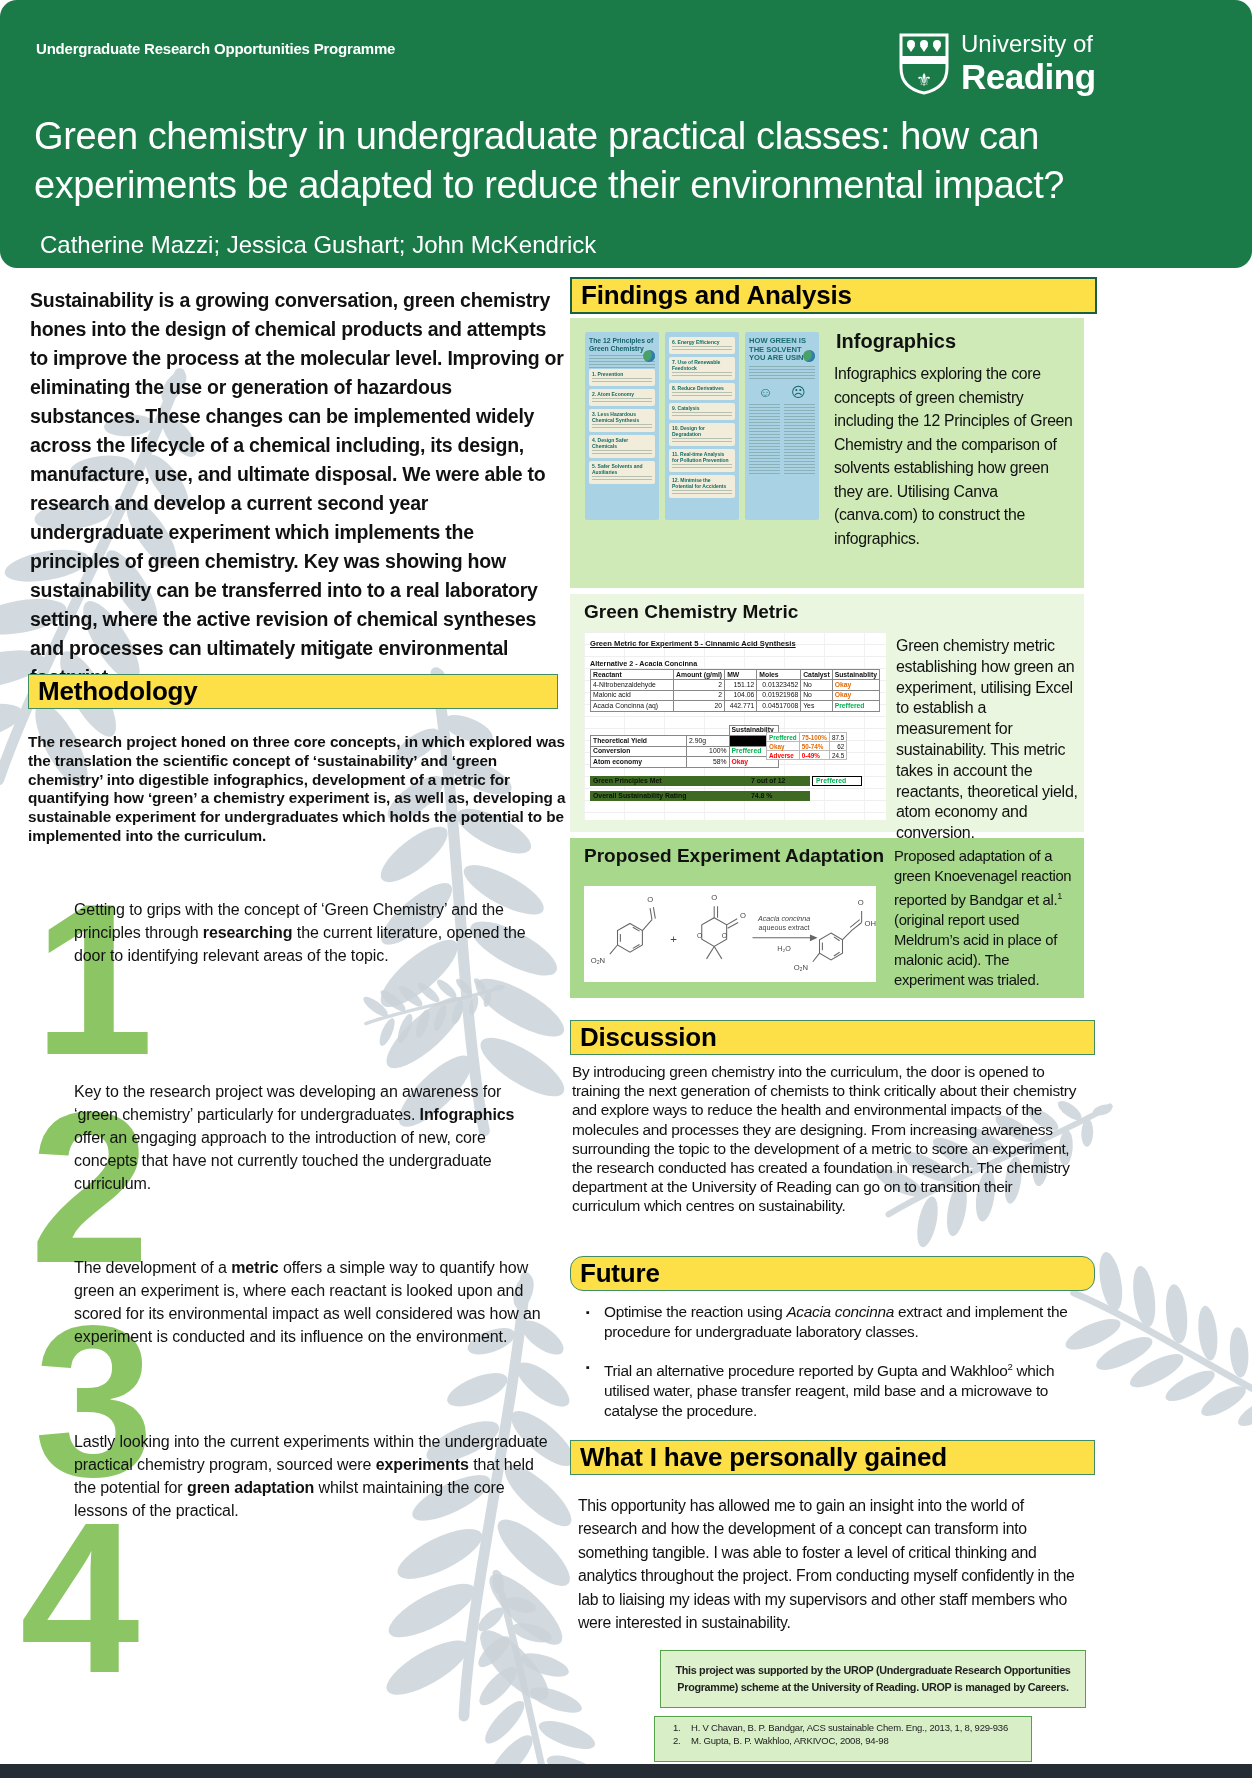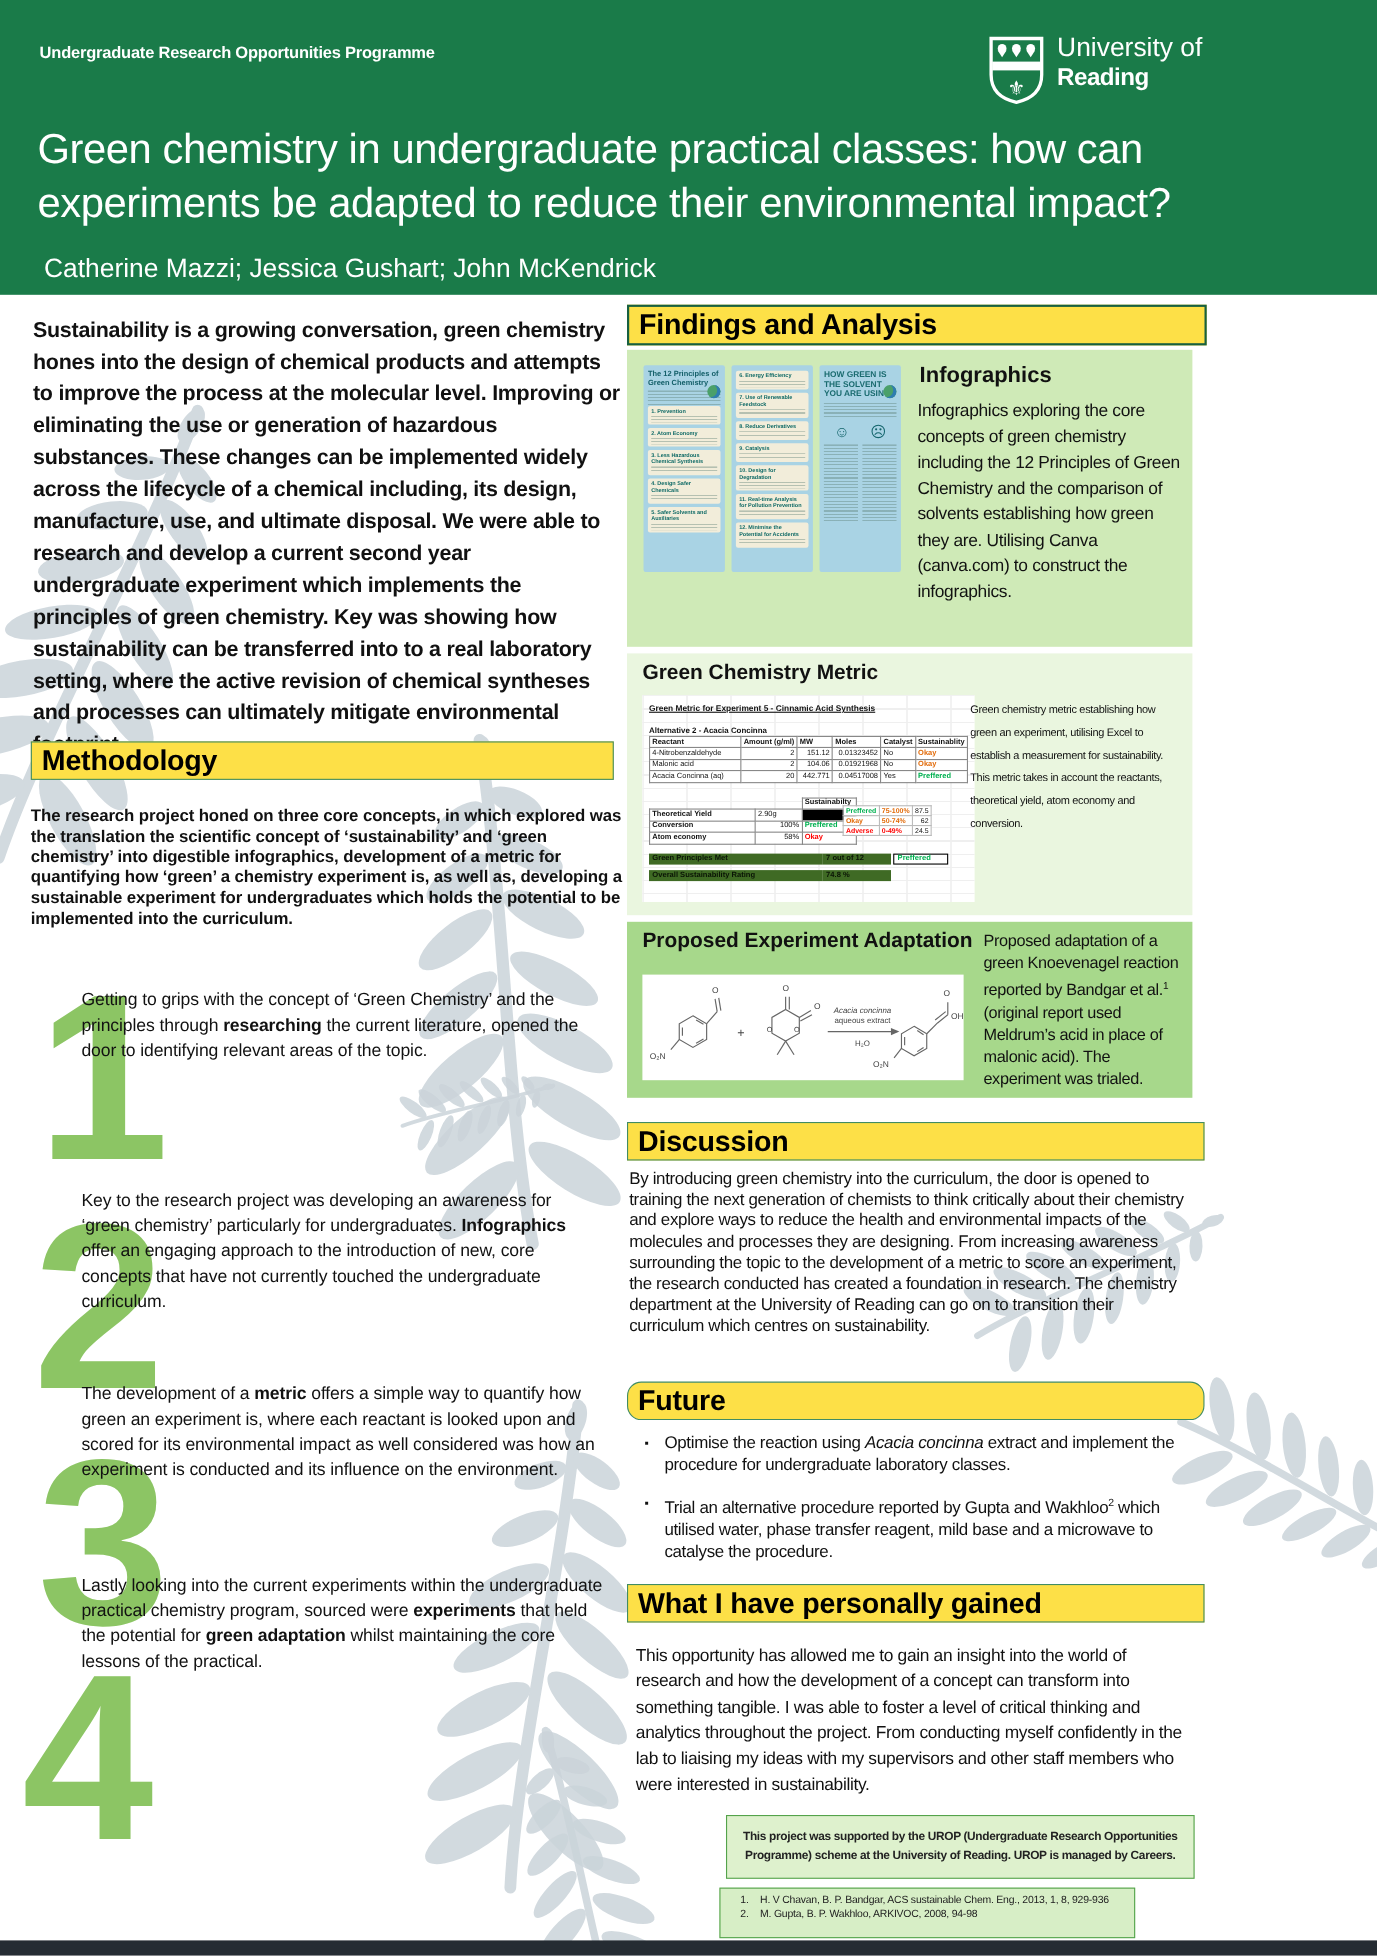--- a/index.html
+++ b/index.html
@@ -1,26 +1,26 @@
 <!DOCTYPE html>
 <html><head>
 <meta charset="utf-8">
 <style>
   html,body{margin:0;padding:0;background:#888;}
   .poster{position:relative;width:1252px;height:1778px;background:#ffffff;overflow:hidden;
           font-family:"Liberation Sans",sans-serif;color:#111;}
   
   .fern{position:absolute;color:#cbd4da;opacity:.85;z-index:1;pointer-events:none;}
   
-  .header{position:absolute;left:0;top:0;width:1252px;height:268px;background:#1a7b49;z-index:5;}
+  .header{position:absolute;left:0;top:0;width:1252px;height:268px;background:#1a7b49;z-index:5;border-radius:17px;}
   .prog{position:absolute;left:36px;top:40px;font-size:15px;font-weight:bold;color:#fff;letter-spacing:-0.2px;}
   .logo{position:absolute;left:898px;top:32px;display:flex;gap:11px;color:#fff;align-items:flex-start;}
   .logo-text{line-height:1;}
   .logo-l1{font-size:24px;font-weight:400;}
-  .logo-l2{font-size:22px;font-weight:bold;margin-top:3px;letter-spacing:-0.5px;}
+  .logo-l2{font-size:35px;font-weight:bold;margin-top:3px;letter-spacing:-0.5px;}
   .title{position:absolute;left:34px;top:112px;font-size:38px;line-height:49px;color:#fff;
          font-weight:400;letter-spacing:-0.4px;width:1190px;}
   .authors{position:absolute;left:40px;top:231px;font-size:24px;color:#fff;}
   
   .abs{position:absolute;z-index:10;}
   .hbox{position:absolute;z-index:10;background:#fde047;border:1.5px solid #418c63;display:flex;
         align-items:center;padding-left:9px;font-weight:bold;font-size:26px;letter-spacing:-0.2px;color:#000;}
   .b{font-weight:bold;}
   .i{font-style:italic;}
   .sup{vertical-align:super;font-size:0.62em;}
@@ -32,21 +32,21 @@
   .step-text{position:absolute;z-index:11;width:474px;font-size:16px;line-height:23px;letter-spacing:-0.1px;}
   
   .findings-box{left:570px;top:277px;width:514px;height:33px;border:2px solid #176040;}
   .panel{position:absolute;z-index:10;}
   .panel-info{left:570px;top:318px;width:514px;height:270px;background:#cfeab7;}
   .panel-metric{left:570px;top:594px;width:514px;height:238px;background:#eaf6df;}
   .panel-adapt{left:570px;top:838px;width:514px;height:160px;background:#a7d88b;}
   .info-head{position:absolute;left:266px;top:12px;font-size:20px;font-weight:bold;}
   .info-body{position:absolute;left:264px;top:44px;width:244px;font-size:15.8px;line-height:23.5px;letter-spacing:-0.3px;}
   .metric-head{position:absolute;left:14px;top:7px;font-size:19px;font-weight:bold;}
-  .metric-body{position:absolute;left:312px;top:42px;width:182px;font-size:10px;line-height:20.8px;letter-spacing:-0.3px;}
+  .metric-body{position:absolute;left:326px;top:42px;width:182px;font-size:16px;line-height:20.8px;letter-spacing:-0.3px;}
   .adapt-head{position:absolute;left:14px;top:8px;font-size:19px;font-weight:bold;width:310px;line-height:1.1;}
   .adapt-body{position:absolute;left:324px;top:8px;width:182px;font-size:14.8px;line-height:20px;letter-spacing:-0.3px;}
   .scheme{position:absolute;left:14px;top:48px;width:292px;height:96px;background:#fff;}
   
   .thumb{position:absolute;top:14px;width:74px;height:188px;background:#a9d3e4;border-radius:2px;
          overflow:hidden;padding:5px 4px;box-sizing:border-box;}
   .t1{left:15px;} .t2{left:95px;} .t3{left:175px;}
   .t-title{font-size:6.8px;font-weight:bold;color:#15606a;line-height:1.15;margin-bottom:2px;}
   .t-title3{font-size:7.6px;font-weight:bold;color:#1a6b6f;line-height:1.15;margin-bottom:3px;}
   .t-item{background:#f2edda;border-radius:2px;padding:2px 3px;margin-bottom:3px;}

